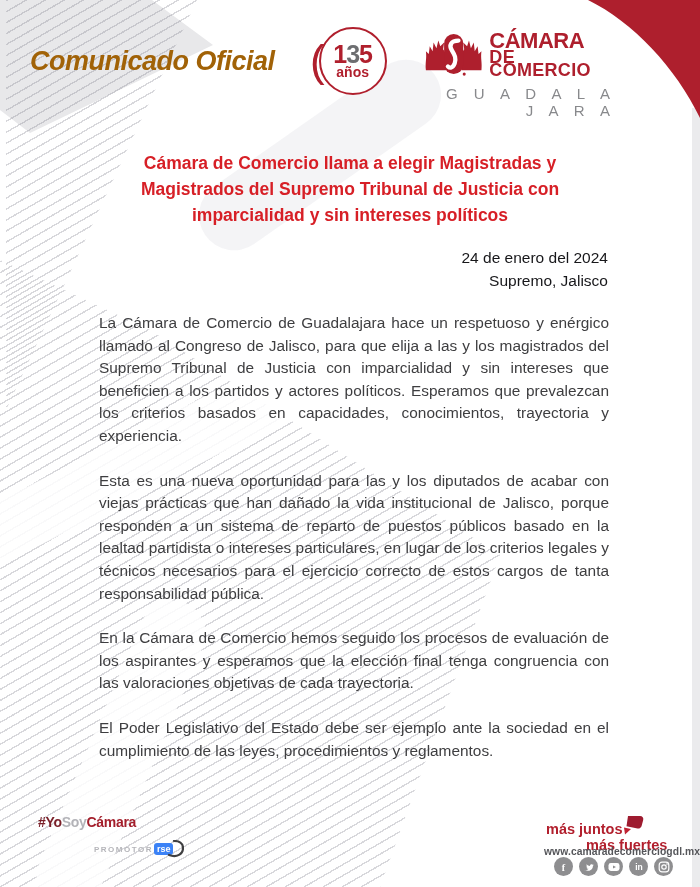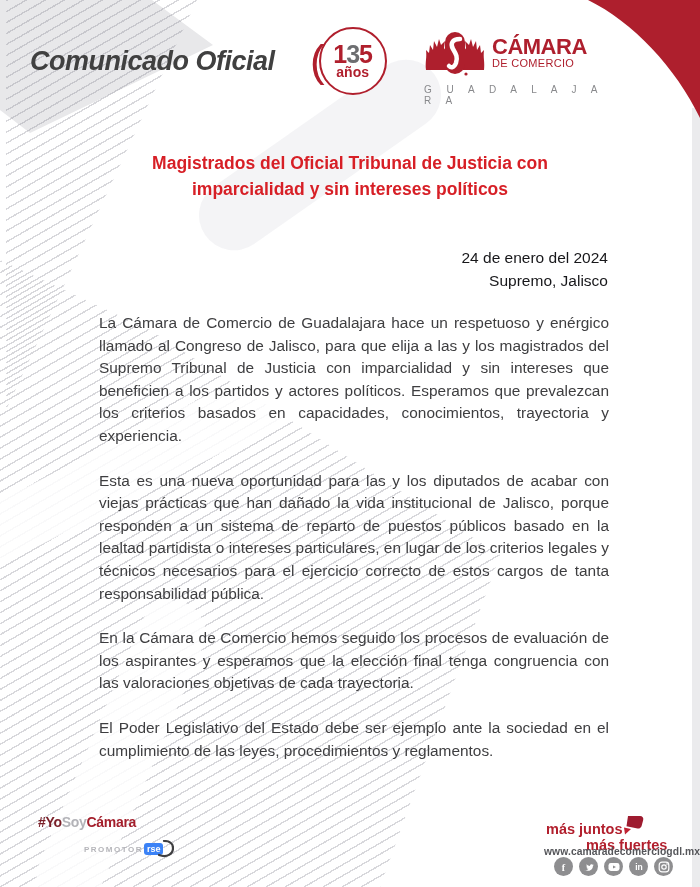--- a/index.html
+++ b/index.html
@@ -15,51 +15,51 @@
     clip-path:polygon(0 10px,150px 80px,500px 305px,380px 637px,0 637px);}
   .swoosh{background:rgba(255,255,255,0.85);border-radius:40px;z-index:3;}
   .swoosh-1{left:-50px;top:420px;width:430px;height:58px;transform:rotate(-27deg);}
   .swoosh-2{left:88px;top:590px;width:66px;height:330px;transform:rotate(23deg);}
   .swoosh-3{left:180px;top:120px;width:280px;height:70px;transform:rotate(-35deg);background:rgba(235,235,238,0.55);}
   .red-corner{right:0;top:0;width:112px;height:118px;z-index:4;}
   .right-edge{right:0;top:108px;width:8px;height:779px;background:#ebebed;z-index:1;}
 
   
   .comunicado{left:30px;top:46px;font-size:27px;font-weight:bold;font-style:italic;
-    color:#404040;letter-spacing:-0.5px;z-index:10;}
+    color:#a16207;letter-spacing:-0.5px;z-index:10;}
   .badge135{left:310px;top:27px;z-index:10;display:flex;align-items:center;}
   .badge135 .paren{font-size:44px;color:#b01f2d;font-weight:400;margin-right:-6px;line-height:60px;}
   .badge135 .circle{width:64px;height:64px;border:2.5px solid #b01f2d;border-radius:50%;
     display:flex;flex-direction:column;align-items:center;justify-content:center;background:#fff;}
   .badge135 .digits{font-size:25px;font-weight:800;line-height:22px;letter-spacing:-1px;}
   .badge135 .d-red{color:#b01f2d;}
   .badge135 .d-gray{color:#6d6e71;}
   .badge135 .anios{font-size:14px;font-weight:800;color:#b01f2d;line-height:14px;}
   .cclogo{left:424px;top:30px;z-index:10;width:192px;}
   .cclogo .row{display:flex;align-items:center;}
   .cclogo .wordmark{margin-left:6px;color:#ae1f2d;text-align:left;}
   .cclogo .w1{font-size:22px;font-weight:800;line-height:21px;letter-spacing:-0.5px;}
-  .cclogo .w2{font-size:11px;font-weight:400;line-height:13px;letter-spacing:0.3px;}
-  .cclogo .city{margin-top:8px;text-align:left;font-size:10px;color:#88898c;letter-spacing:6px;font-weight:500;}
+  .cclogo .w2{font-size:18px;font-weight:700;line-height:13px;letter-spacing:0.3px;}
+  .cclogo .city{margin-top:8px;text-align:right;font-size:15px;color:#88898c;letter-spacing:6px;font-weight:500;}
 
   
   .title{left:80px;top:150px;width:540px;text-align:center;color:#d71f26;
     font-size:17.5px;font-weight:bold;line-height:26px;z-index:10;}
   .dateline{right:92px;top:246px;text-align:right;font-size:15.5px;font-weight:normal;
     color:#17171a;line-height:23px;z-index:10;}
   .bodytext{left:99px;top:312px;width:510px;font-size:15.4px;line-height:22.6px;
     text-align:justify;color:#3e3e40;z-index:10;}
   .bodytext p{margin:0 0 22px 0;}
 
   
   .hashtag{left:38px;top:814px;font-size:14px;font-weight:800;z-index:10;letter-spacing:-0.3px;}
   .hashtag .h-dark{color:#7a1f28;}
   .hashtag .h-gray{color:#b3b3b8;}
   .hashtag .h-red{color:#a31e2b;}
-  .promotor{left:84px;top:840px;z-index:10;display:flex;align-items:center;text-align:right;}
+  .promotor{left:94px;top:840px;z-index:10;display:flex;align-items:center;text-align:right;}
   .promotor .pword{font-size:8px;color:#b5b5ba;letter-spacing:1.5px;font-weight:bold;}
   .promotor .rse{font-size:9px;font-weight:800;color:#fff;background:#3b82f6;border-radius:3px;
     padding:1px 3px;margin-left:1px;}
   .slogan1{left:546px;top:821px;font-size:14.5px;font-weight:800;color:#b21f2d;z-index:10;}
   .slogan2{left:586px;top:837px;font-size:14.5px;font-weight:800;color:#b21f2d;z-index:10;}
   .flagicon{left:620px;top:814px;z-index:10;}
   .website{left:544px;top:846px;width:132px;text-align:center;font-size:10.3px;
     font-weight:bold;color:#55565a;z-index:10;letter-spacing:0.1px;}
   .social{left:554px;top:857px;z-index:10;display:flex;gap:6px;}
   .social .sicon{width:19px;height:19px;border-radius:50%;background:#8e8e90;
@@ -103,21 +103,22 @@
     </svg>
     <div class="wordmark">
       <div class="w1">CÁMARA</div>
       <div class="w2">DE COMERCIO</div>
     </div>
   </div>
   <div class="city">G U A D A L A J A R A</div>
 </div>
 
 <div class="abs title">
-  <div>Magistrados del Oficial Tribunal de Justicia con</div>
+  <div>Cámara de Comercio llama a elegir Magistradas y</div>
+  <div>Magistrados del Supremo Tribunal de Justicia con</div>
   <div>imparcialidad y sin intereses políticos</div>
 </div>
 
 <div class="abs dateline">
   <div>24 de enero del 2024</div>
   <div>Supremo, Jalisco</div>
 </div>
 
 <div class="abs bodytext">
   <p>La Cámara de Comercio de Guadalajara hace un respetuoso y enérgico llamado al Congreso de Jalisco, para que elija a las y los magistrados del Supremo Tribunal de Justicia con imparcialidad y sin intereses que beneficien a los partidos y actores políticos. Esperamos que prevalezcan los criterios basados en capacidades, conocimientos, trayectoria y experiencia.</p>

